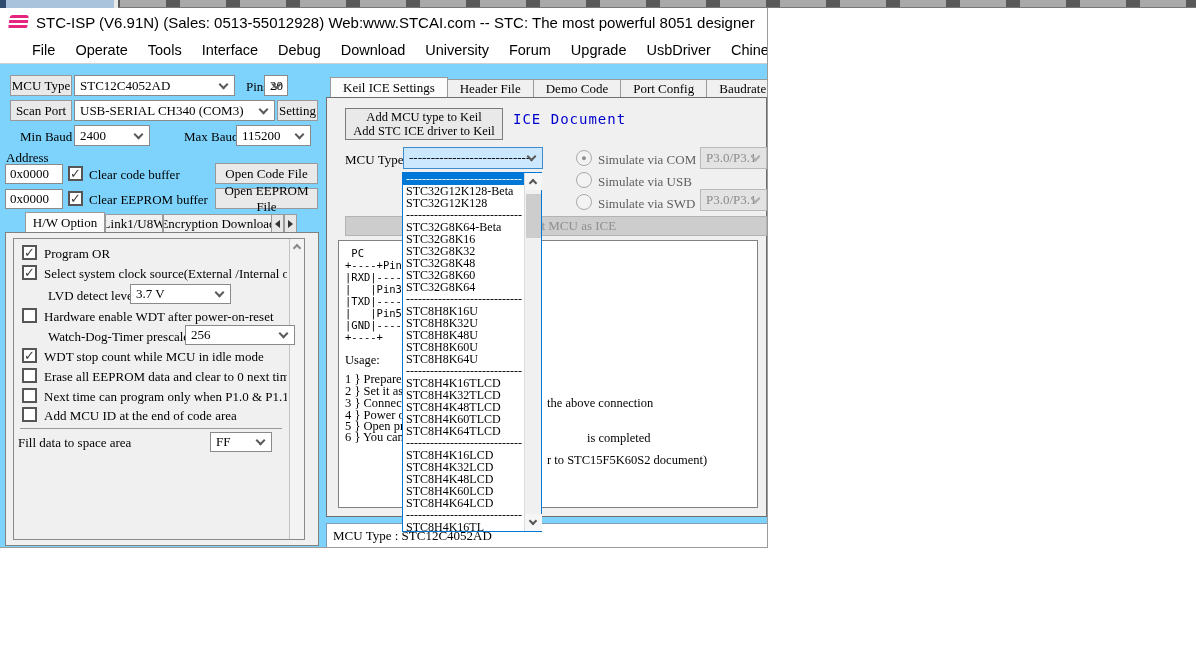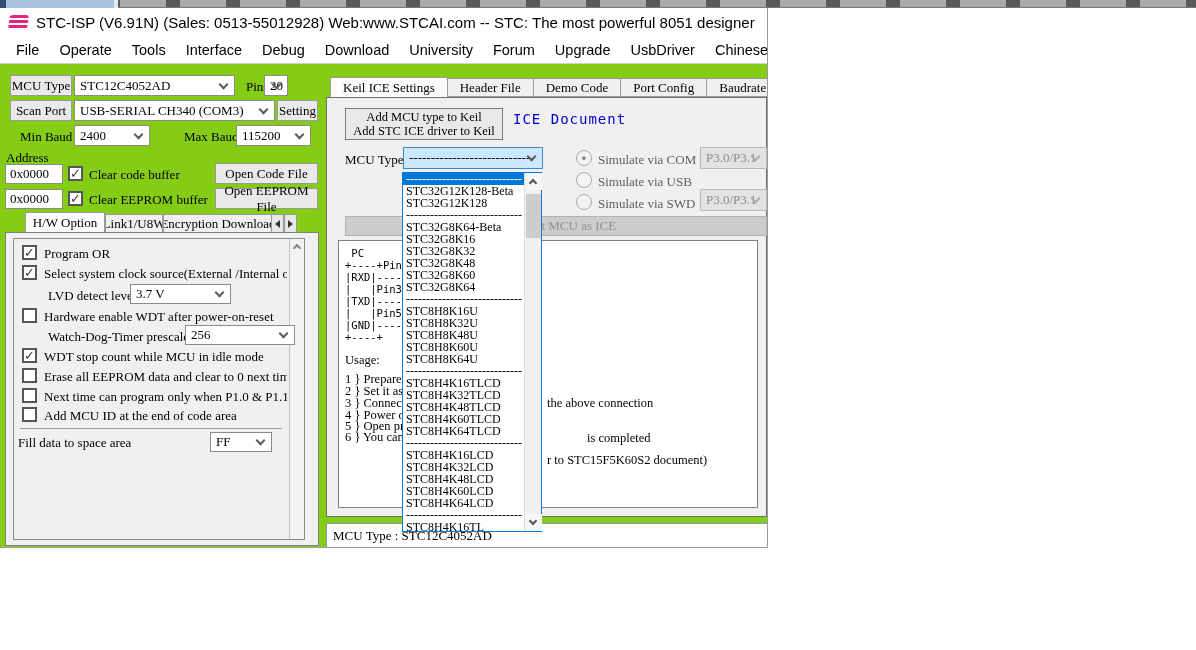--- a/index.html
+++ b/index.html
@@ -7,30 +7,30 @@
   .page { position:relative; width:1196px; height:650px; background:#ffffff; overflow:hidden;
           font-family:"Liberation Serif","DejaVu Serif",serif; color:#000; }
 
   
   .top-strip { position:absolute; left:0; top:0; width:1196px; height:8px;
     background: repeating-linear-gradient(90deg,#a9a9a9 0 46px,#595959 46px 60px); border-bottom:1px solid #777; }
   .strip-left { position:absolute; left:0; top:0; width:118px; height:8px; background:#aac3dc; border-right:4px solid #e9e9e9; }
   .strip-left::before { content:""; position:absolute; left:0; top:0; width:6px; height:8px; background:#2e4d6e; }
 
   
-  .app { position:absolute; left:0; top:8px; width:768px; height:540px; background:#84cc16;
+  .app { position:absolute; left:0; top:8px; width:768px; height:540px; background:#7dd3fc;
          border-right:1px solid #9b9b9b; border-bottom:1px solid #9b9b9b; overflow:hidden; }
 
   .titlebar { position:absolute; left:0; top:0; width:100%; height:28px; background:#fff;
               display:flex; align-items:center; white-space:nowrap; overflow:hidden;
               font-family:"Liberation Sans",sans-serif; font-size:15px; }
   .app-icon { width:19px; height:14px; margin:0 8px 0 9px; border-radius:3px; transform:skewX(-8deg);
               background: repeating-linear-gradient(180deg,#e4247f 0 3px,#ffffff 3px 5px); flex:0 0 auto; }
   .menubar { position:absolute; left:0; top:28px; width:100%; height:28px; background:#fff; border-bottom:1px solid #cfcfcf;
-             display:flex; align-items:center; padding-left:6px;
+             display:flex; align-items:center; padding-left:22px;
              font-family:"Liberation Sans",sans-serif; font-size:14.5px; }
   .menu-item { padding:0 10px; cursor:default; }
 
   
   .btn { position:absolute; background:#e9e9e9; border:1px solid #999; text-align:center; font-size:13px;
          display:flex; align-items:center; justify-content:center; }
   .combo { position:absolute; background:#fff; border:1px solid #8a8a8a; font-size:13px; display:flex; align-items:center; }
   .combo .val { padding-left:5px; white-space:nowrap; overflow:hidden; flex:1; }
   .caret { position:absolute; right:7px; top:50%; width:7px; height:7px; margin-top:-5px;
            border-right:2px solid #5a5a5a; border-bottom:2px solid #5a5a5a; transform:rotate(45deg); }
@@ -54,21 +54,21 @@
   .tri-r { width:0; height:0; border-top:4px solid transparent; border-bottom:4px solid transparent; border-left:5px solid #333; }
 
   .hw-panel { position:absolute; left:5px; top:224px; width:314px; height:314px; border:1px solid #808080; background:#f0f0f0; }
   .inner-box { position:absolute; left:13px; top:230px; width:292px; height:302px; border:1px solid #8a8a8a; background:#f0f0f0; }
   .inner-scroll { position:absolute; left:289px; top:231px; width:15px; height:300px; background:#f3f3f3; border-left:1px solid #c2c2c2; }
   .scroll-up-caret { position:absolute; left:4px; top:6px; width:6px; height:6px;
            border-right:2px solid #8a8a8a; border-bottom:2px solid #8a8a8a; transform:rotate(225deg); }
   .hsep { position:absolute; left:20px; top:420px; width:262px; height:1px; background:#9a9a9a; }
 
   
-  .rtabs { position:absolute; left:330px; top:69px; height:21px; display:flex; align-items:center; }
+  .rtabs { position:absolute; left:330px; top:69px; height:21px; display:flex; align-items:flex-end; }
   .rtab { height:19px; border:1px solid #9a9a9a; border-left:none; background:#f0f0f0; font-size:13px;
           padding:0 12px; display:flex; align-items:center; white-space:nowrap; }
   .rtab.active { height:21px; background:#fcfcfc; border-left:1px solid #9a9a9a; border-bottom:none; }
   .rcontent { position:absolute; left:326px; top:89px; width:441px; height:420px; border:1px solid #6e6e6e; background:#f0f0f0; }
   .addkeil { left:345px; top:100px; width:158px; height:32px; flex-direction:column; line-height:14px; font-size:12.5px; border-color:#7a7a7a; }
   .ice-doc { position:absolute; left:513px; top:103px; font-family:"DejaVu Sans Mono",monospace; font-weight:normal;
              font-size:14px; color:#0000cd; letter-spacing:1px; }
   .combo-focus { background:#cce8ff; border-color:#3f8bc9; }
   .combo-focus .val { color:#000; }
   .set-target { position:absolute; left:345px; top:208px; width:422px; height:20px; background:#cdcdcd; border:1px solid #b3b3b3;

